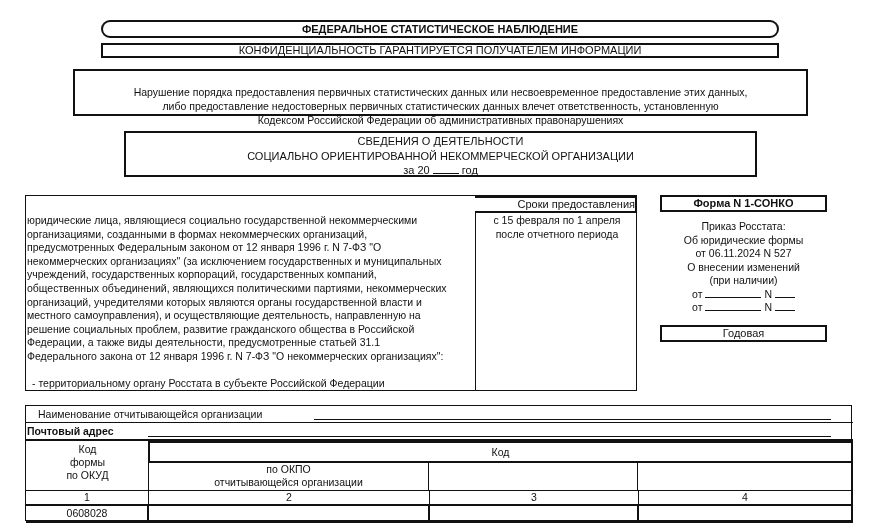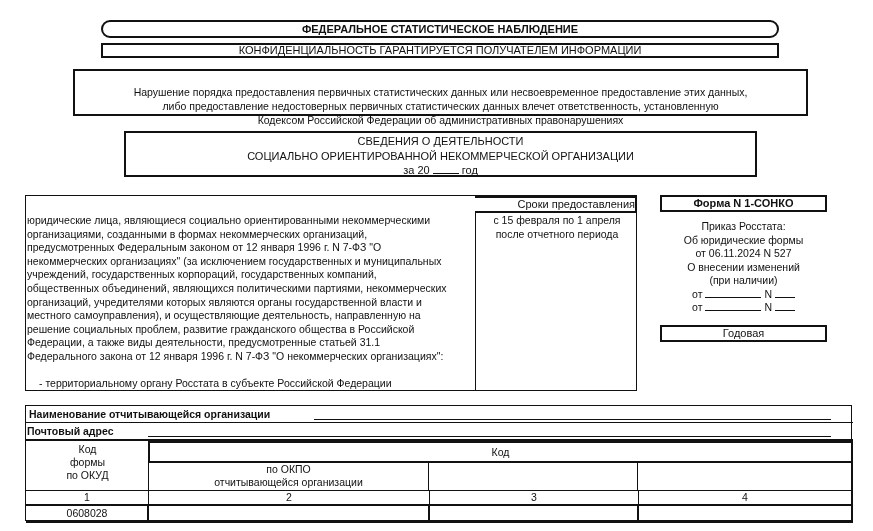--- a/index.html
+++ b/index.html
@@ -15,32 +15,32 @@
     #title { left: 124px; top: 131px; width: 633px; height: 46px; font-size: 11px; line-height: 14.5px; padding-top: 1px; border-top: 2px solid #111; border-left: 2px solid #111; border-right: 2px solid #111; border-bottom: 2px solid #111; }
     .yearblank { display: inline-block; width: 26px; border-bottom: 1px solid #111; height: 10px; vertical-align: baseline; }
 
     
     #prov { left: 25px; top: 195px; width: 612px; height: 196px; border: 1px solid #111; }
     #prov-head-l { left: 0; top: 0; width: 449px; height: 17px; border: 2px solid #111; line-height: 13px; font-size: 11px; text-align:center; }
     #prov-head-r { left: 449px; top: 0; width: 162px; height: 17px; border: 2px solid #111; border-left: none; line-height: 13px; font-size: 11px; text-align:right; }
     #prov-divider { left: 449px; top: 17px; width: 1px; height: 178px; background: #111; }
     #prov-body { left: 1px; top: 18px; width: 446px; font-size: 10.5px; line-height: 13.6px; text-align: left; }
     #prov-terms { left: 452px; top: 18px; width: 158px; font-size: 10.5px; line-height: 13.6px; text-align: center; }
-    .indent { padding-left: 12px; margin-top: 13.6px; }
+    .indent { padding-left: 5px; margin-top: 13.6px; }
 
     
     #form-name { left: 660px; top: 195px; width: 167px; height: 17px; font-weight: bold; font-size: 11px; line-height: 13px; }
     #form-info { left: 660px; top: 220px; width: 167px; font-size: 10.5px; line-height: 13.5px; text-align: center; }
     .bl { display: inline-block; border-bottom: 1px solid #111; height: 10px; vertical-align: baseline; }
     #form-period { left: 660px; top: 325px; width: 167px; height: 17px; font-size: 11px; line-height: 13px; }
 
     
     #bottom { left: 25px; top: 405px; width: 827px; height: 116px; border: 1px solid #111; }
     .row-line { position: absolute; left: 0; height: 1px; background: #111; }
-    #org-label { left: 3px; top: 1px; font-weight: bold; font-size: 10.5px; line-height: 15px; }
+    #org-label { left: 12px; top: 1px; font-weight: normal; font-size: 10.5px; line-height: 15px; }
     #org-line { left: 288px; top: 13px; width: 517px; height: 1px; background: #111; }
     #addr-label { left: 1px; top: 18px; font-weight: bold; font-size: 10.5px; line-height: 15px; }
     #addr-line { left: 122px; top: 30px; width: 683px; height: 1px; background: #111; }
     #okud-head { left: 0; top: 36px; width: 123px; height: 49px; font-size: 10.5px; line-height: 13px; text-align: center; padding-top: 1px; }
     #kod-head { left: 122px; top: 35px; width: 705px; height: 22px; border: 2px solid #111; border-right-width: 2px; font-size: 10.5px; line-height: 18px; text-align: center; }
     #okpo-head { left: 122px; top: 57px; width: 281px; height: 27px; border-left: 1px solid #111; border-right: 1px solid #111; font-size: 10.5px; line-height: 13px; text-align: center; }
     #col3-head { left: 403px; top: 57px; width: 209px; height: 27px; border-right: 1px solid #111; }
     #numrow { left: 0; top: 84px; width: 827px; height: 14px; border-top: 1px solid #111; }
     .num { position: absolute; top: 0; height: 14px; line-height: 13px; font-size: 10.5px; text-align: center; }
     #valrow { left: 0; top: 98px; width: 827px; height: 18px; border-top: 2px solid #111; }
@@ -75,21 +75,21 @@
     <span>год</span>
   </div>
 </div>
 
 <div class="abs" id="prov">
   <div class="abs" id="prov-head-r">
     <span>Сроки предоставления</span>
   </div>
   <div class="abs" id="prov-divider"></div>
   <div class="abs" id="prov-body">
-    <div>юридические лица, являющиеся социально ориентированными некоммерческими</div>
+    <div>юридические лица, являющиеся социально государственной некоммерческими</div>
     <div>организациями, созданными в формах некоммерческих организаций,</div>
     <div>предусмотренных Федеральным законом от 12 января 1996 г. N 7-ФЗ "О</div>
     <div>некоммерческих организациях" (за исключением государственных и муниципальных</div>
     <div>учреждений, государственных корпораций, государственных компаний,</div>
     <div>общественных объединений, являющихся политическими партиями, некоммерческих</div>
     <div>организаций, учредителями которых являются органы государственной власти и</div>
     <div>местного самоуправления), и осуществляющие деятельность, направленную на</div>
     <div>решение социальных проблем, развитие гражданского общества в Российской</div>
     <div>Федерации, а также виды деятельности, предусмотренные статьей 31.1</div>
     <div>Федерального закона от 12 января 1996 г. N 7-ФЗ "О некоммерческих организациях":</div>

